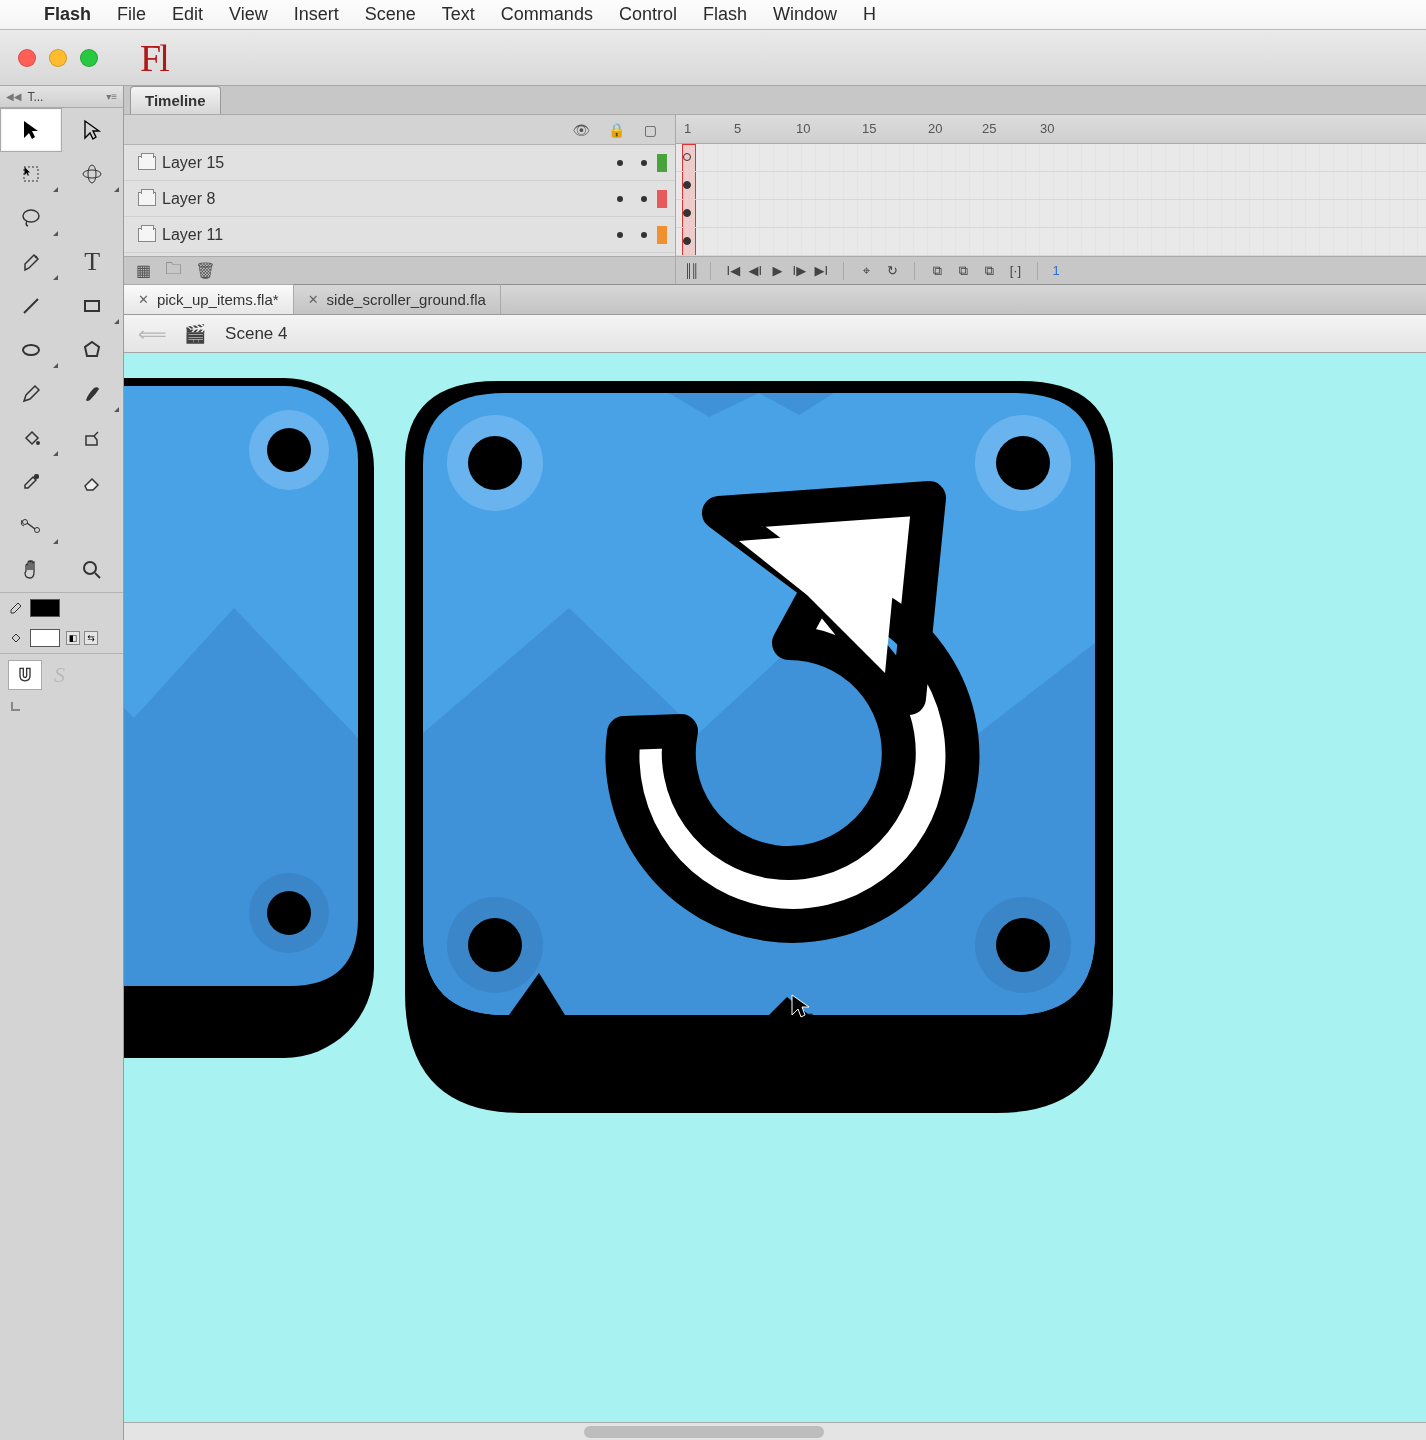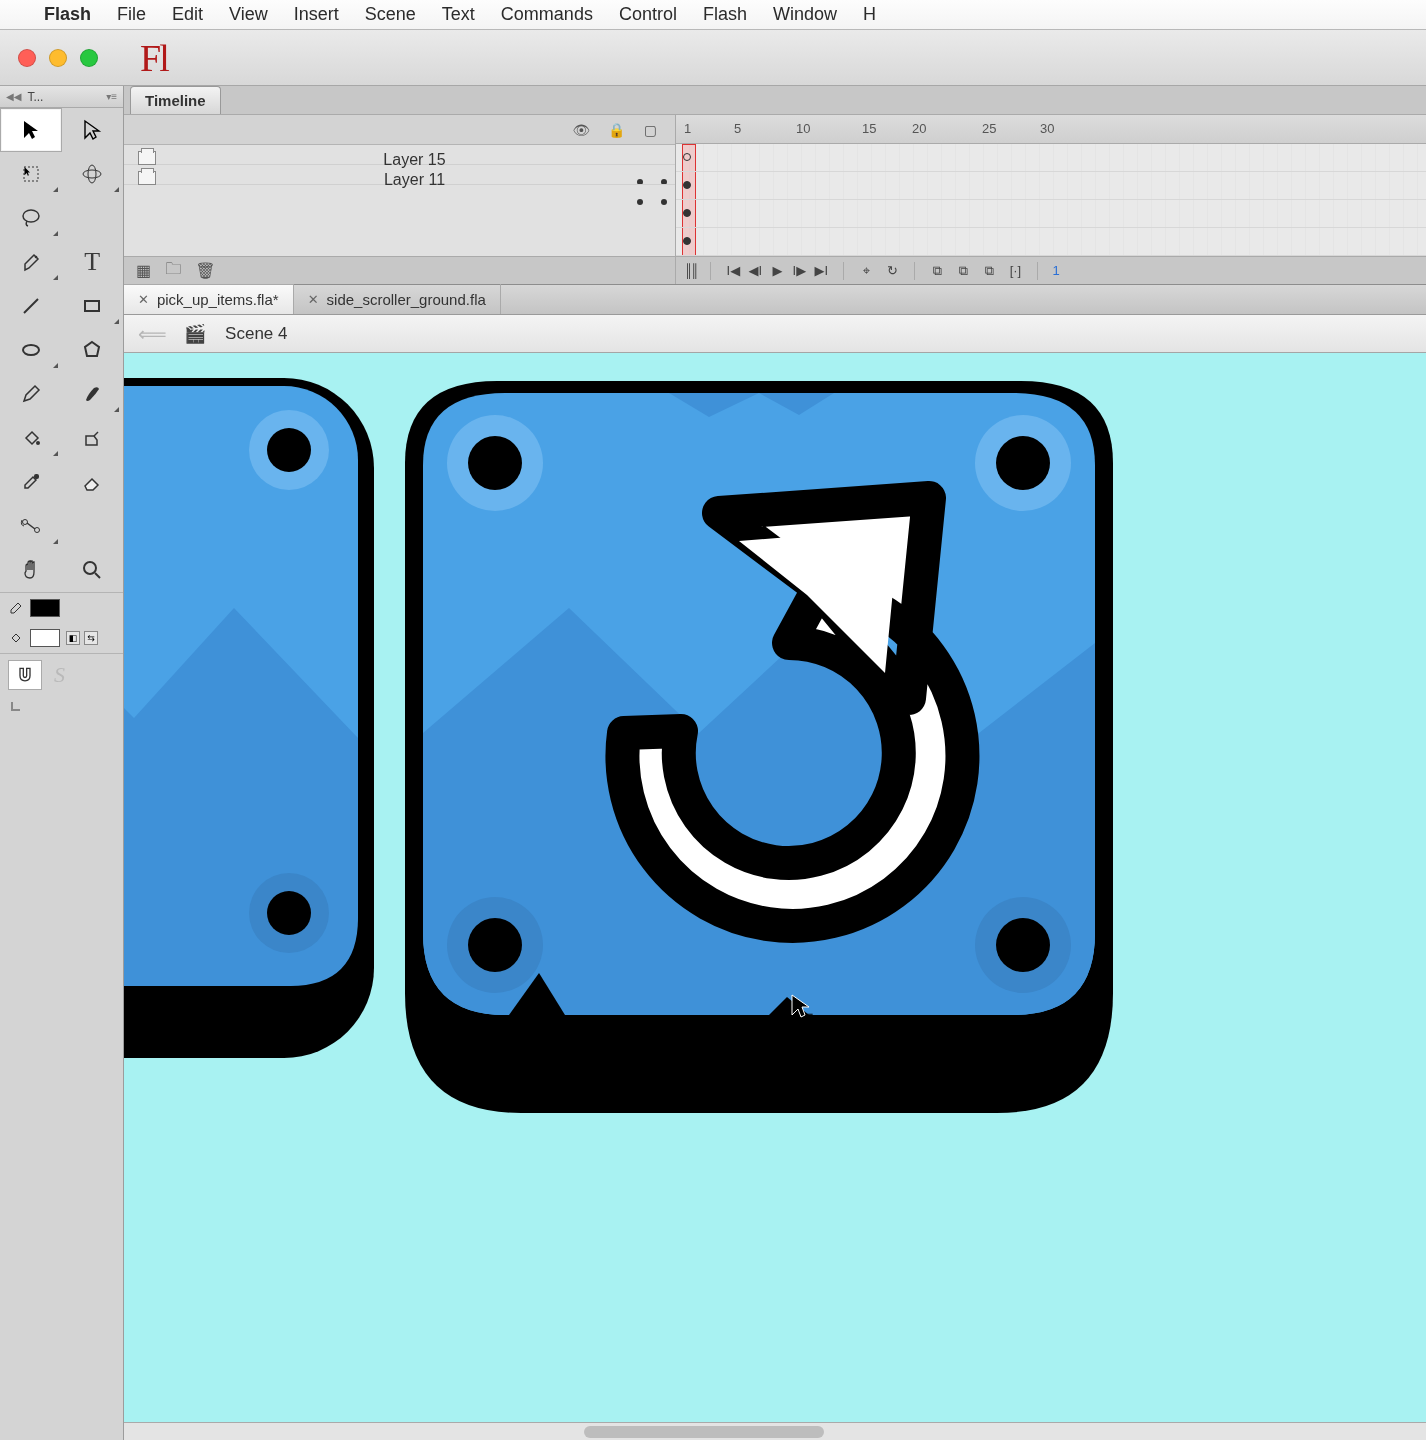--- a/index.html
+++ b/index.html
@@ -48,21 +48,21 @@
 
 
 .timeline { background:#c7c7c7; border-bottom:1px solid #8d8d8d; }
 .timeline-tab { height:28px; display:flex; align-items:flex-end; padding-left:6px;}
 .timeline-tab span { background: linear-gradient(#f3f3f3,#d7d7d7); border:1px solid #999; border-bottom:none; border-radius:4px 4px 0 0; padding:5px 14px; font-size:15px; font-weight:600; color:#333;}
 .timeline-body { display:flex; height:170px; background:#d9d9d9; border-top:1px solid #aaa;}
 .layer-col { width:552px; border-right:1px solid #aaa; display:flex; flex-direction:column; }
 .layer-head { height:30px; border-bottom:1px solid #b4b4b4; display:flex; justify-content:flex-end; align-items:center; gap:18px; padding-right:18px; background:#d3d3d3;}
 .layer-head span { font-size:14px; color:#555; }
 .layers { flex:1; overflow:hidden; background:#e1e1e1;}
-.layer { height:20px; display:flex; align-items:center; padding:6px 8px 0 38px; gap:10px; font-size:16px; color:#333; border-bottom:1px solid #d0d0d0; position:relative;flex-direction:column;}
+.layer { height:36px; display:flex; align-items:center; padding:0 8px 0 38px; gap:10px; font-size:16px; color:#333; border-bottom:1px solid #d0d0d0; position:relative;}
 .layer.selected { background:#9fc1e8; }
 .layer .ico { position:absolute; left:14px; width:18px; height:14px; border:1px solid #888; background:#f5f5f5;}
 .layer .ico::before{content:""; position:absolute; left:2px; top:-4px; width:11px; height:4px; border:1px solid #888; border-bottom:none; background:#f5f5f5;}
 .layer .pencil { margin-left:auto; font-size:14px; color:#444;}
 .layer .dots { display:flex; gap:18px; margin-left:auto;}
 .layer .dot { width:6px; height:6px; background:#333; border-radius:50%;}
 .layer .dot.hollow { background:transparent; border:1px solid #fff; width:6px; height:6px;}
 .layer .colorchip { width:10px; height:18px;}
 .layer-footer { height:28px; border-top:1px solid #aaa; background:#c7c7c7; display:flex; align-items:center; gap:14px; padding:0 12px; color:#555;}
 .layer-footer span{ font-size:16px;}
@@ -327,20 +327,29 @@
               <span class="ico"></span>
               <span>Layer 15</span>
               <div class="dots">
                   <span class="dot"></span>
                   <span class="dot"></span>
                 </div>
               <span class="colorchip" style="background:#49a23b"></span>
             </div>
             <div class="layer">
               <span class="ico"></span>
+              <span>Layer 8</span>
+              <div class="dots">
+                  <span class="dot"></span>
+                  <span class="dot"></span>
+                </div>
+              <span class="colorchip" style="background:#e85a5a"></span>
+            </div>
+            <div class="layer">
+              <span class="ico"></span>
               <span>Layer 11</span>
               <div class="dots">
                   <span class="dot"></span>
                   <span class="dot"></span>
                 </div>
               <span class="colorchip" style="background:#f0902f"></span>
             </div>
 
           </div>
           <div class="layer-footer">
@@ -349,21 +358,21 @@
             <span>🗑</span>
           </div>
         </div>
 
         <div class="frames-col">
           <div class="ruler">
             <span class="num" style="left:8px">1</span>
             <span class="num" style="left:58px">5</span>
             <span class="num" style="left:120px">10</span>
             <span class="num" style="left:186px">15</span>
-            <span class="num" style="left:236px">20</span>
+            <span class="num" style="left:252px">20</span>
             <span class="num" style="left:306px">25</span>
             <span class="num" style="left:364px">30</span>
           </div>
           <div class="frames">
             <div class="playhead"></div>
             <div class="row">
                 <span class="kf"></span>
               </div>
             <div class="row">
                 <span class="kf filled"></span>

